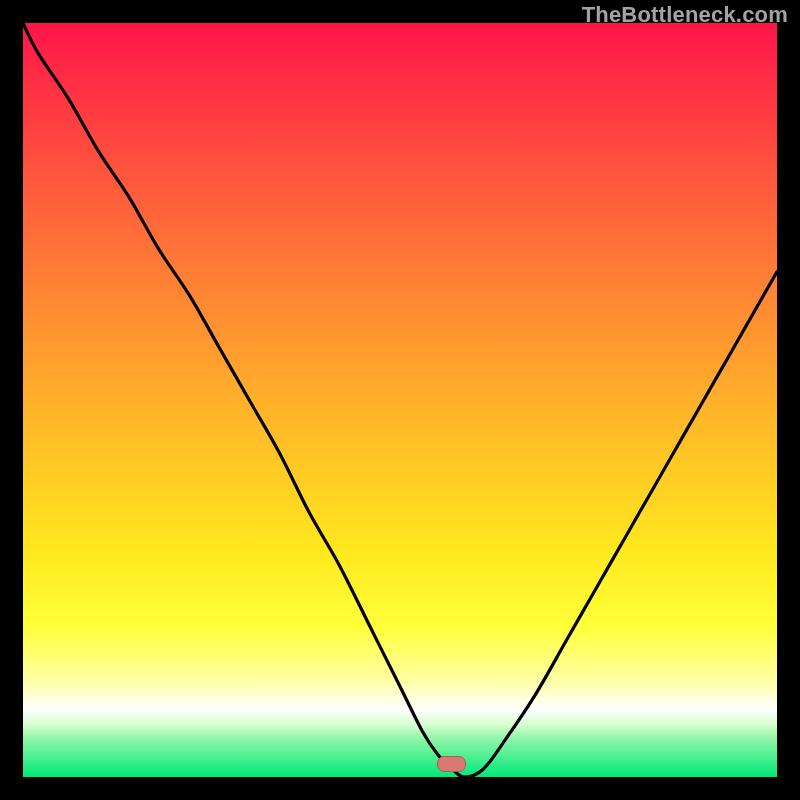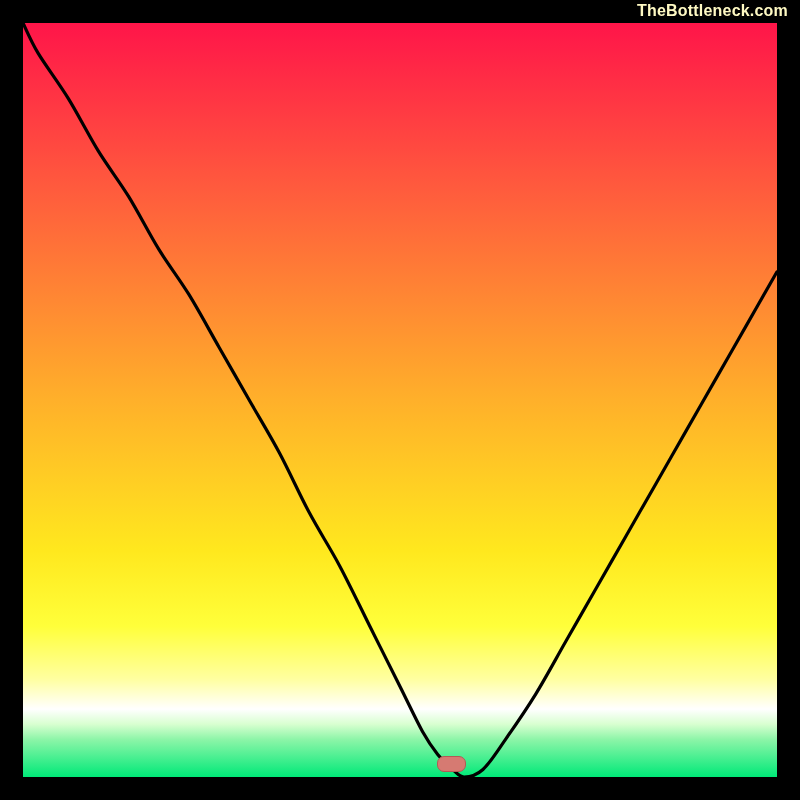--- a/index.html
+++ b/index.html
@@ -22,22 +22,22 @@
     left: 23px;
     top: 23px;
     width: 754px;
     height: 754px;
     
   }
   .watermark {
     position: absolute;
     top: 2px;
     right: 12px;
-    color: #fef9c3;
-    font-size: 16px;
+    color: #a3a3a3;
+    font-size: 22px;
     font-weight: 600;
     letter-spacing: 0.2px;
     user-select: none;
     white-space: nowrap;
   }
   .marker {
     position: absolute;
     border-radius: 7px;
     
   }

